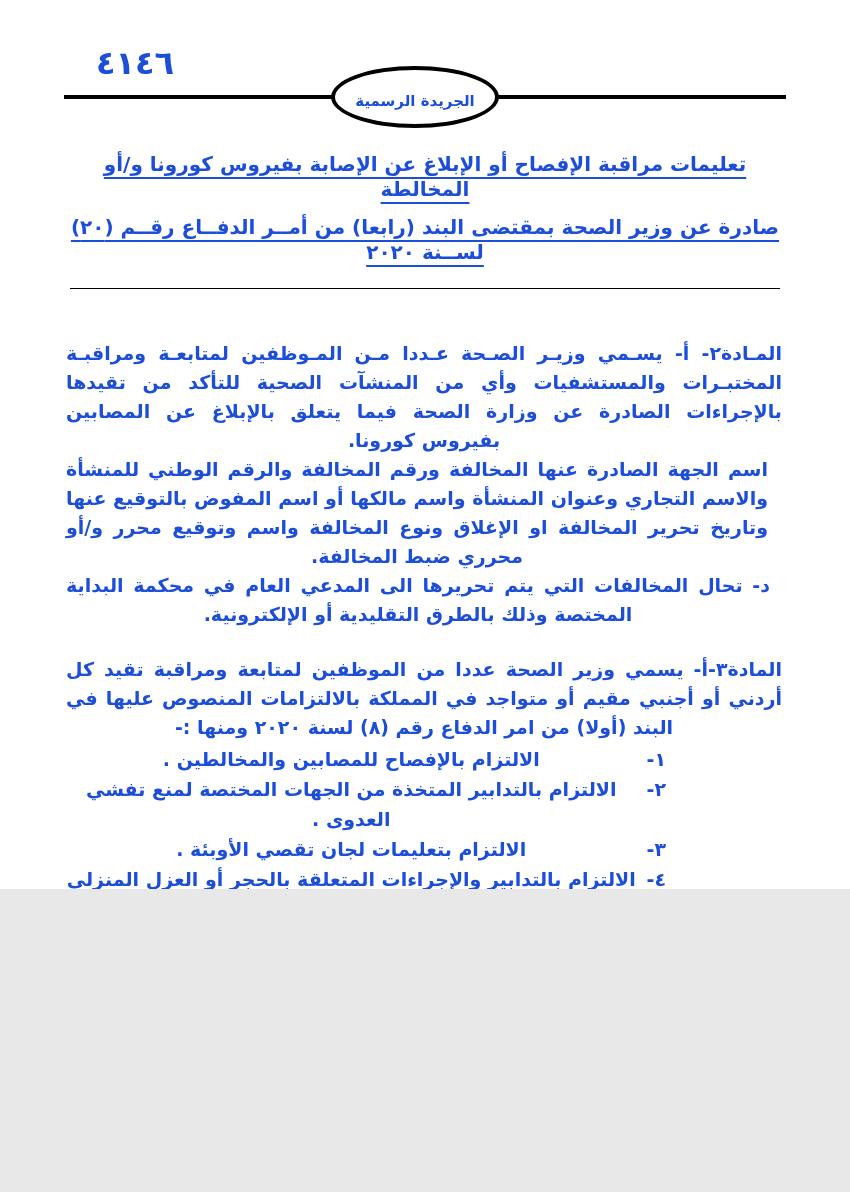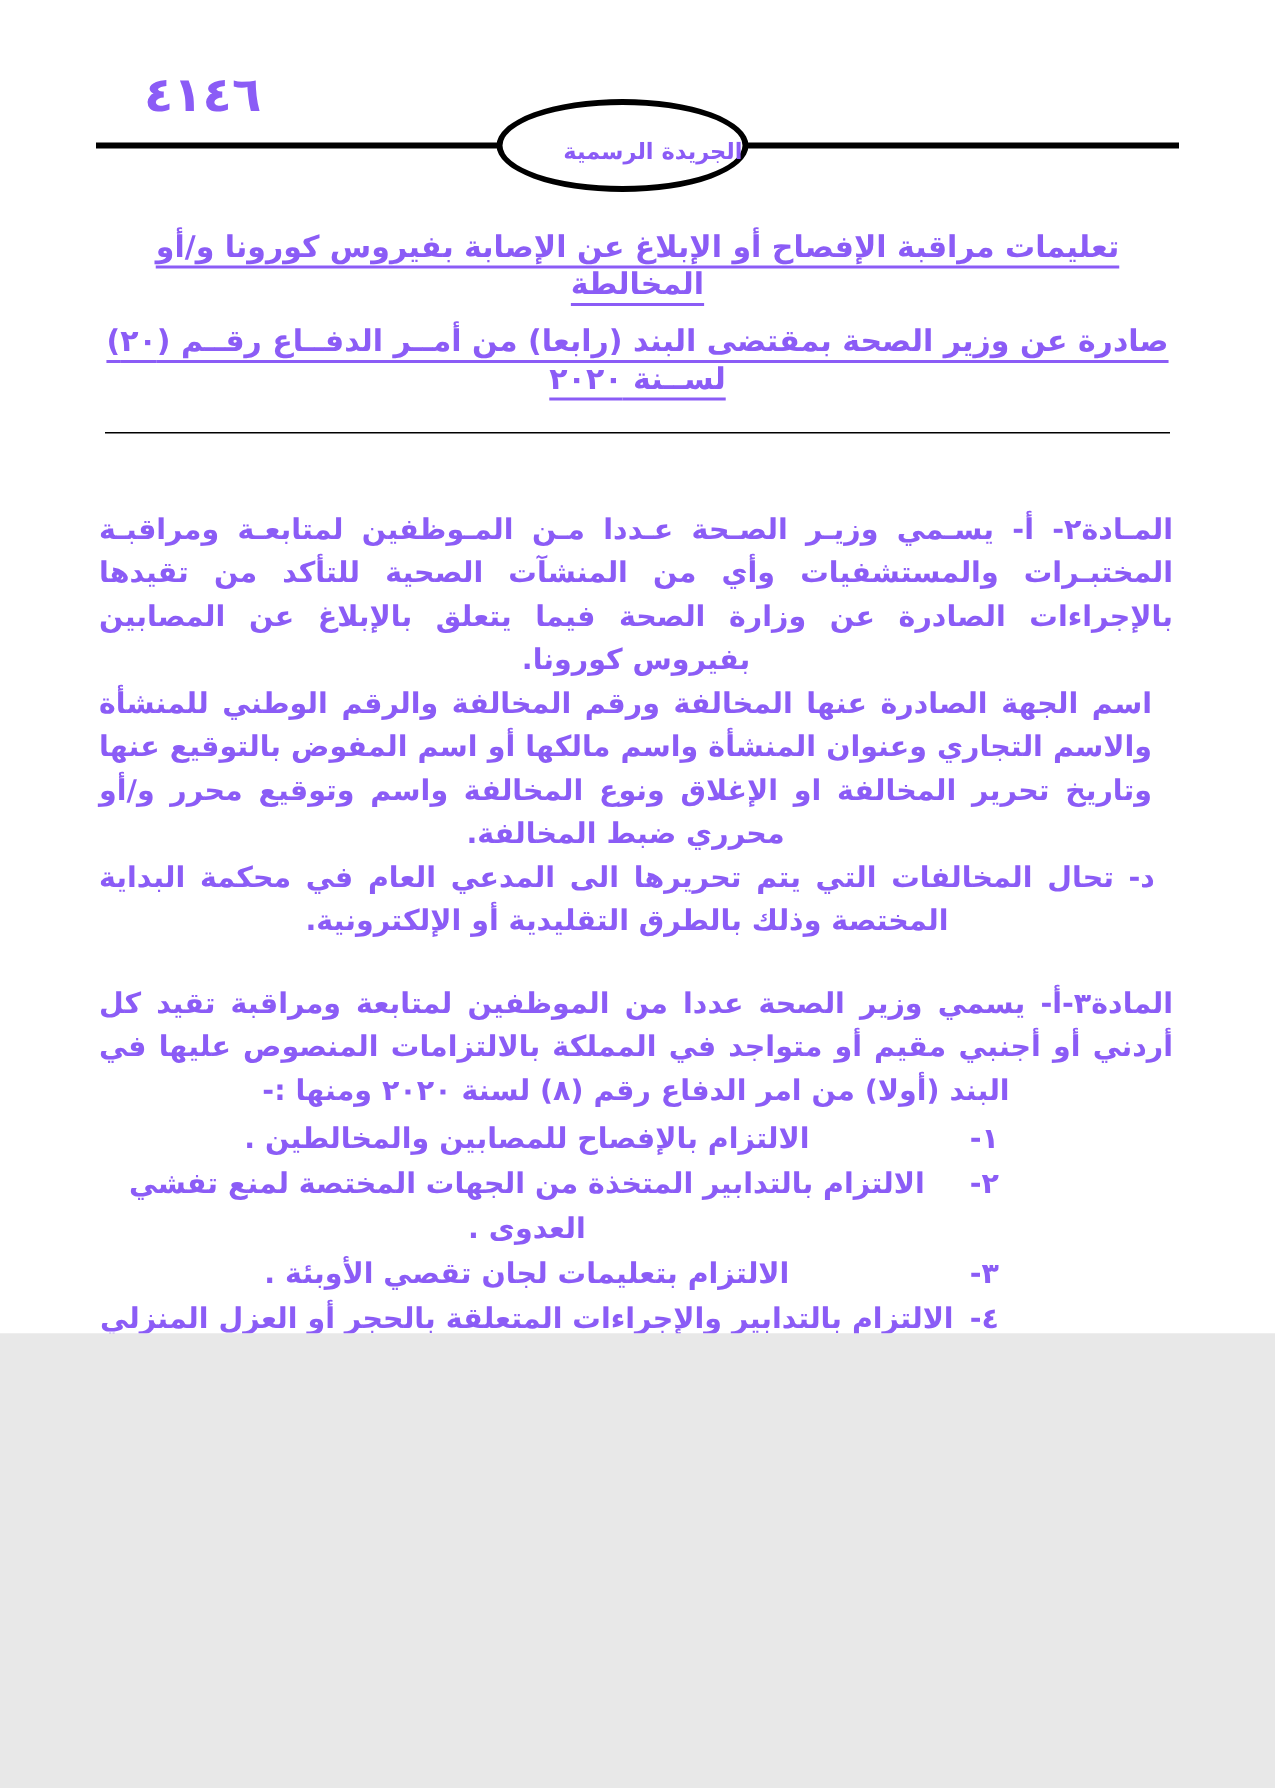--- a/index.html
+++ b/index.html
@@ -2,21 +2,21 @@
 <html lang="ar" dir="rtl"><head>
 <meta charset="utf-8">
 <style>
   html, body { margin: 0; padding: 0; background: #e8e8e8; }
   .page {
     position: relative;
     width: 850px;
     height: 889px;
     margin: 0 auto;
     background: #ffffff;
-    color: #8b5cf6;
+    color: #1d4ed8;
     font-family: "DejaVu Sans", sans-serif;
     font-weight: bold;
     direction: rtl;
     overflow: hidden;
     box-sizing: border-box;
   }
 
   
   .page-number {
     position: absolute;
@@ -39,21 +39,21 @@
     top: 66px;
     left: 331px;
     width: 168px;
     height: 62px;
     box-sizing: border-box;
     background: #fff;
     border: 4px solid #000;
     border-radius: 50%;
     display: flex;
     align-items: center;
-    justify-content: flex-start;
+    justify-content: center;
     z-index: 2;
   }
   .gazette-seal span {
     font-size: 15px;
     padding-top: 8px;
     white-space: nowrap;
   }
 
   
   .title-block {

